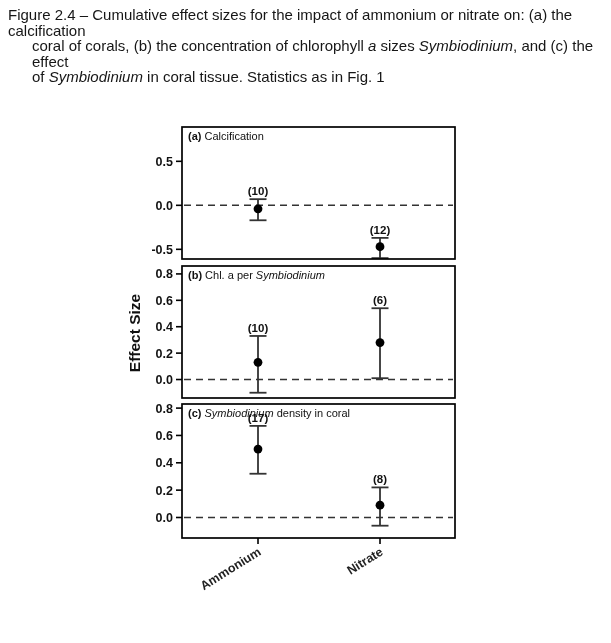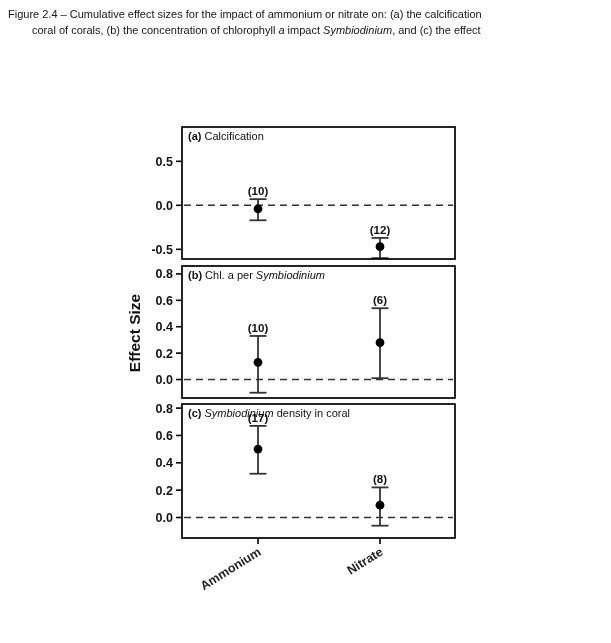--- a/index.html
+++ b/index.html
@@ -2,33 +2,34 @@
 <html><head>
 <meta charset="utf-8">
 <style>
   html,body{margin:0;padding:0;background:#ffffff;}
   body{
     width:611px;height:643px;position:relative;overflow:hidden;
     font-family:"Liberation Sans","DejaVu Sans",sans-serif;color:#111;
   }
   .caption{
     position:absolute;left:8px;top:7px;width:594px;
-    font-size:11px;line-height:15.6px;color:#161616;
+    font-size:15px;line-height:15.6px;color:#161616;
   }
   .cap-line{padding-left:24px;}
   .cap-line.first{padding-left:0;}
   svg{position:absolute;left:0;top:0;}
   svg text{font-family:"Liberation Sans","DejaVu Sans",sans-serif;}
 </style>
 </head>
 <body>
 
 <div class="caption">
     <div class="cap-line first"><span>Figure 2.4 – Cumulative effect sizes for the impact of ammonium or nitrate on: (a) the calcification</span></div>
-    <div class="cap-line"><span>coral of corals, (b) the concentration of chlorophyll </span><span style="font-style: italic;">a</span><span> impact </span><span style="font-style: italic;">Symbiodinium</span><span>, and (c) the effect</span></div>
+    <div class="cap-line"><span>coral of corals, (b) the concentration of chlorophyll </span><span style="font-style: italic;">a</span><span> sizes </span><span style="font-style: italic;">Symbiodinium</span><span>, and (c) the effect</span></div>
+    <div class="cap-line"><span>of </span><span style="font-style: italic;">Symbiodinium</span><span> in coral tissue. Statistics as in Fig. 1</span></div>
   </div>
 
 <svg id="fig" width="611" height="643" viewBox="0 0 611 643">
   <text x="140" y="333" transform="rotate(-90 140 333)" text-anchor="middle" font-size="15.5" font-weight="bold" fill="#111">Effect Size</text>
   <g id="panels-group">
       <g>
         <line x1="184" x2="453" y1="205.32" y2="205.32" stroke="#333" stroke-width="1.6" stroke-dasharray="7 5"></line>
         <line x1="176" x2="182" y1="161.32" y2="161.32" stroke="#000" stroke-width="1.6"></line>
         <text x="173" y="165.82" text-anchor="end" font-size="12.5" font-weight="bold" fill="#111">0.5</text>
         <line x1="176" x2="182" y1="205.32" y2="205.32" stroke="#000" stroke-width="1.6"></line>

